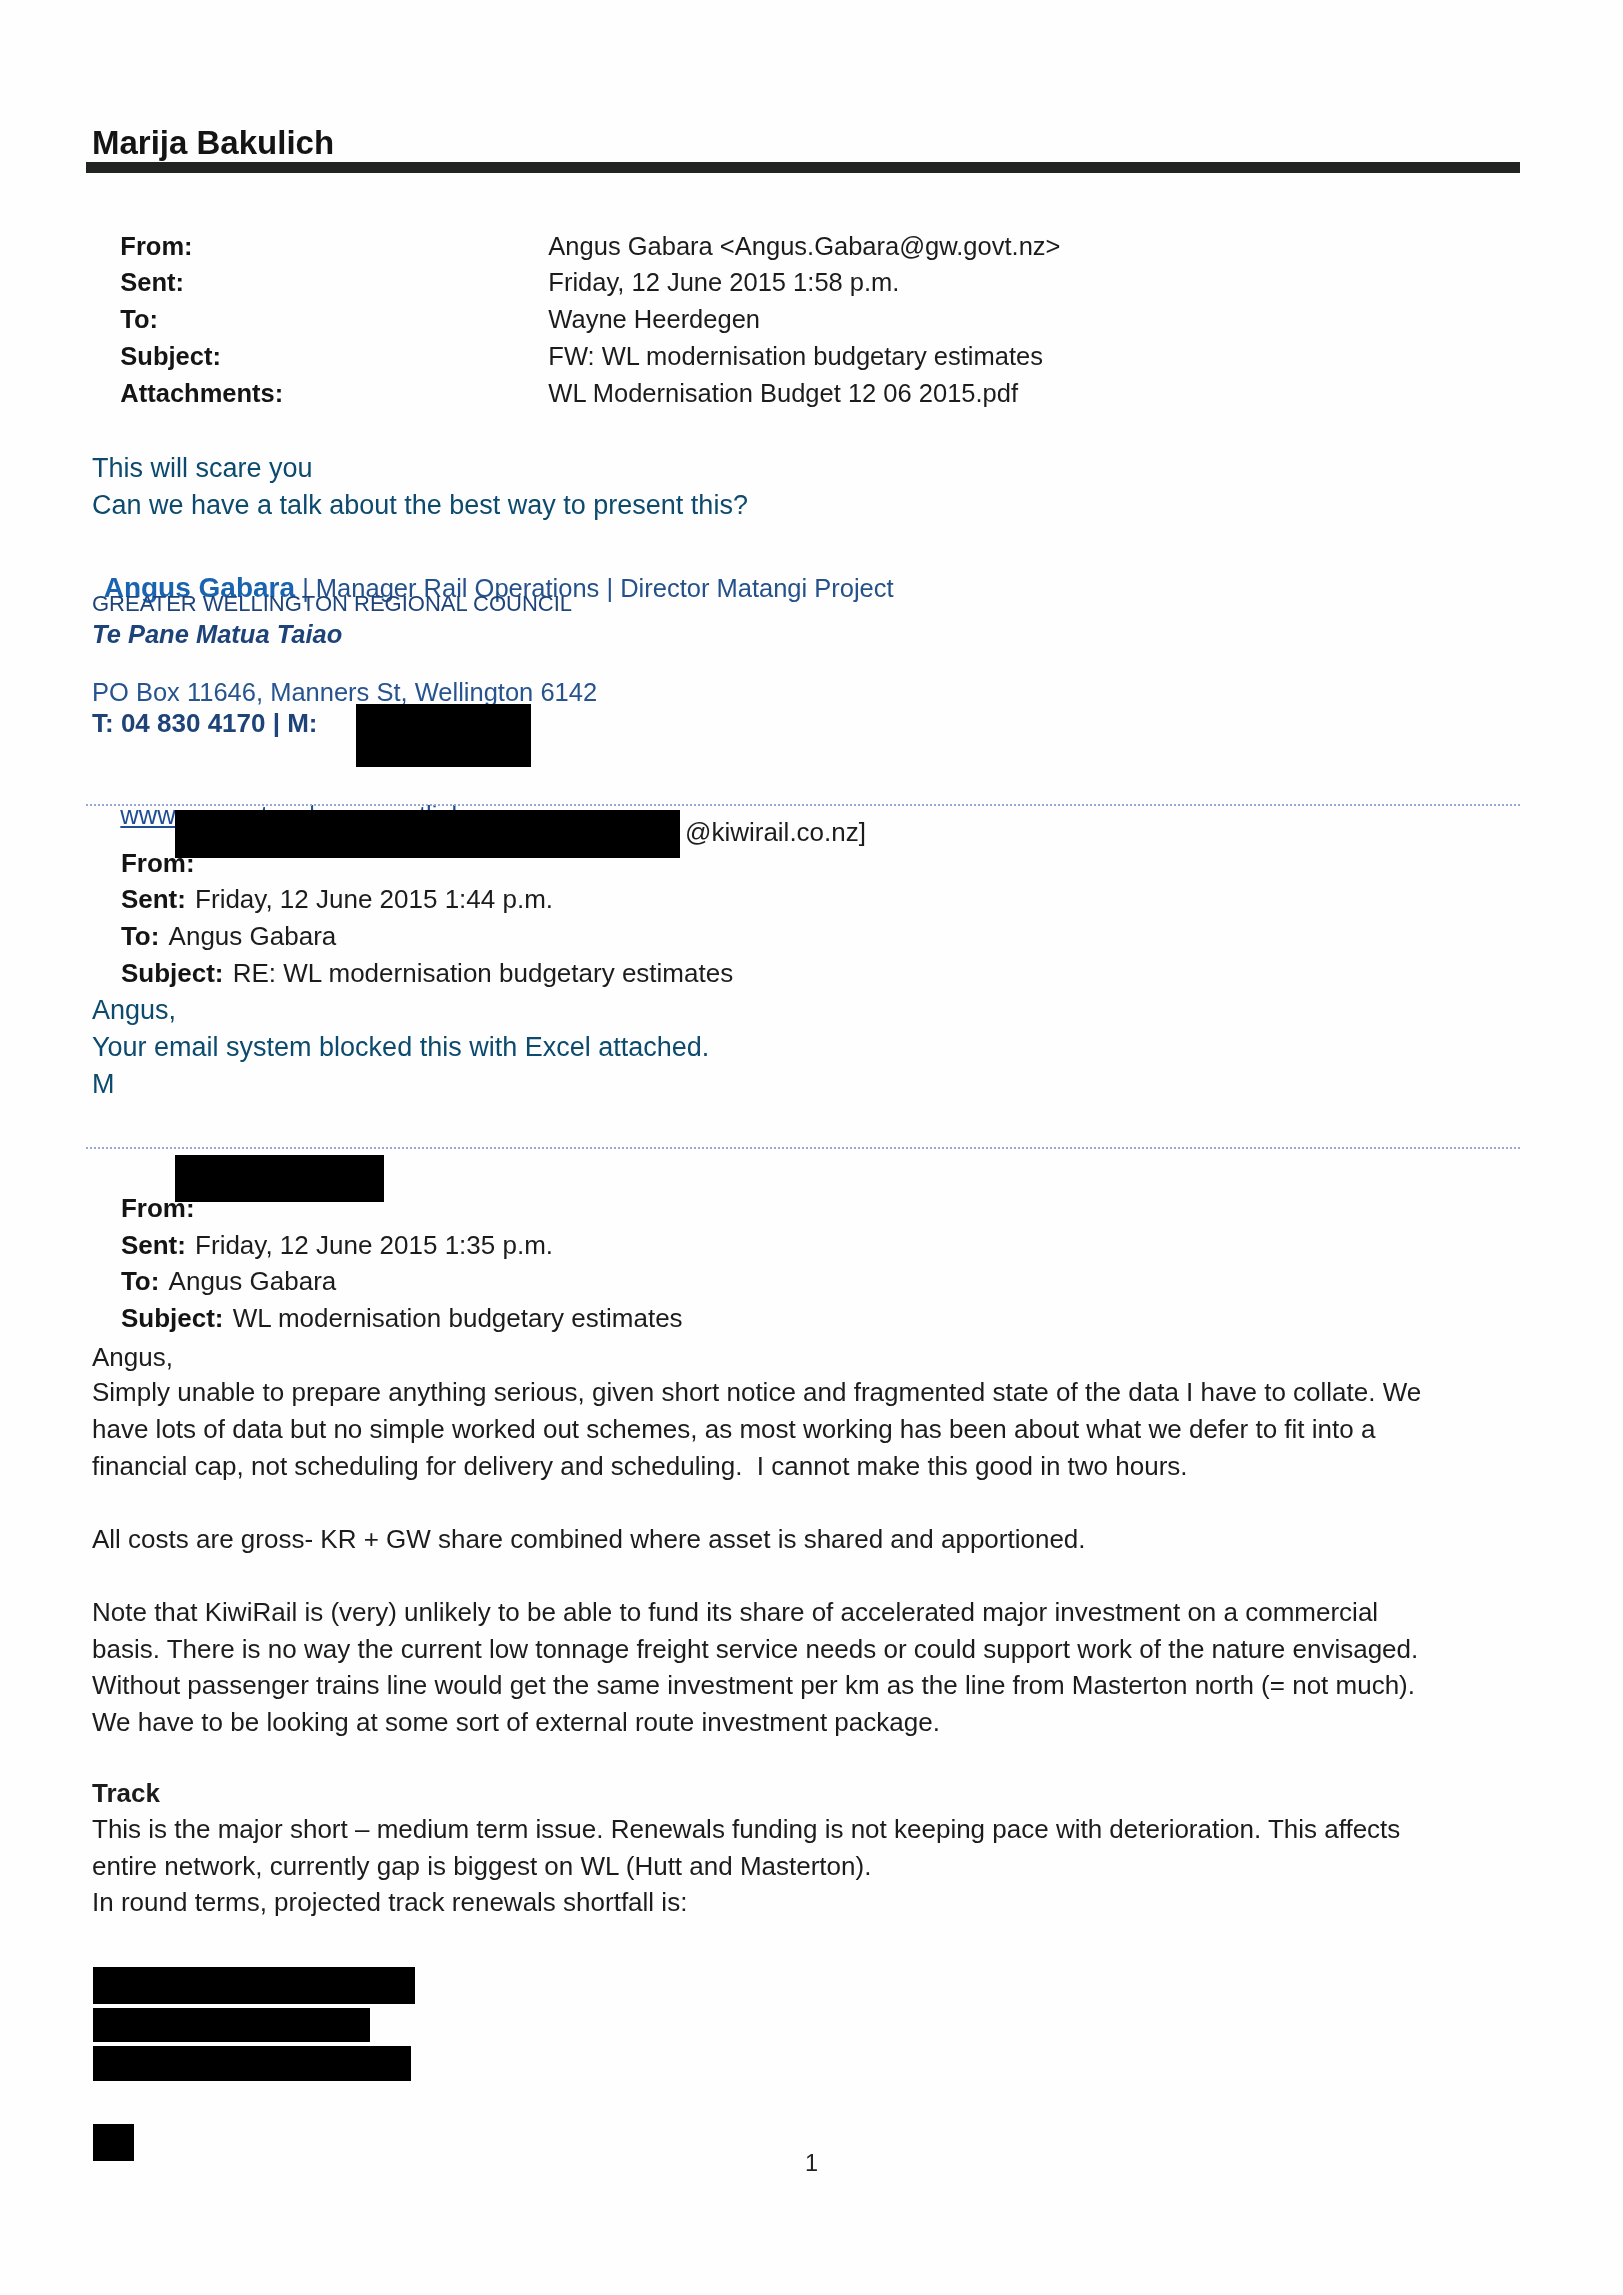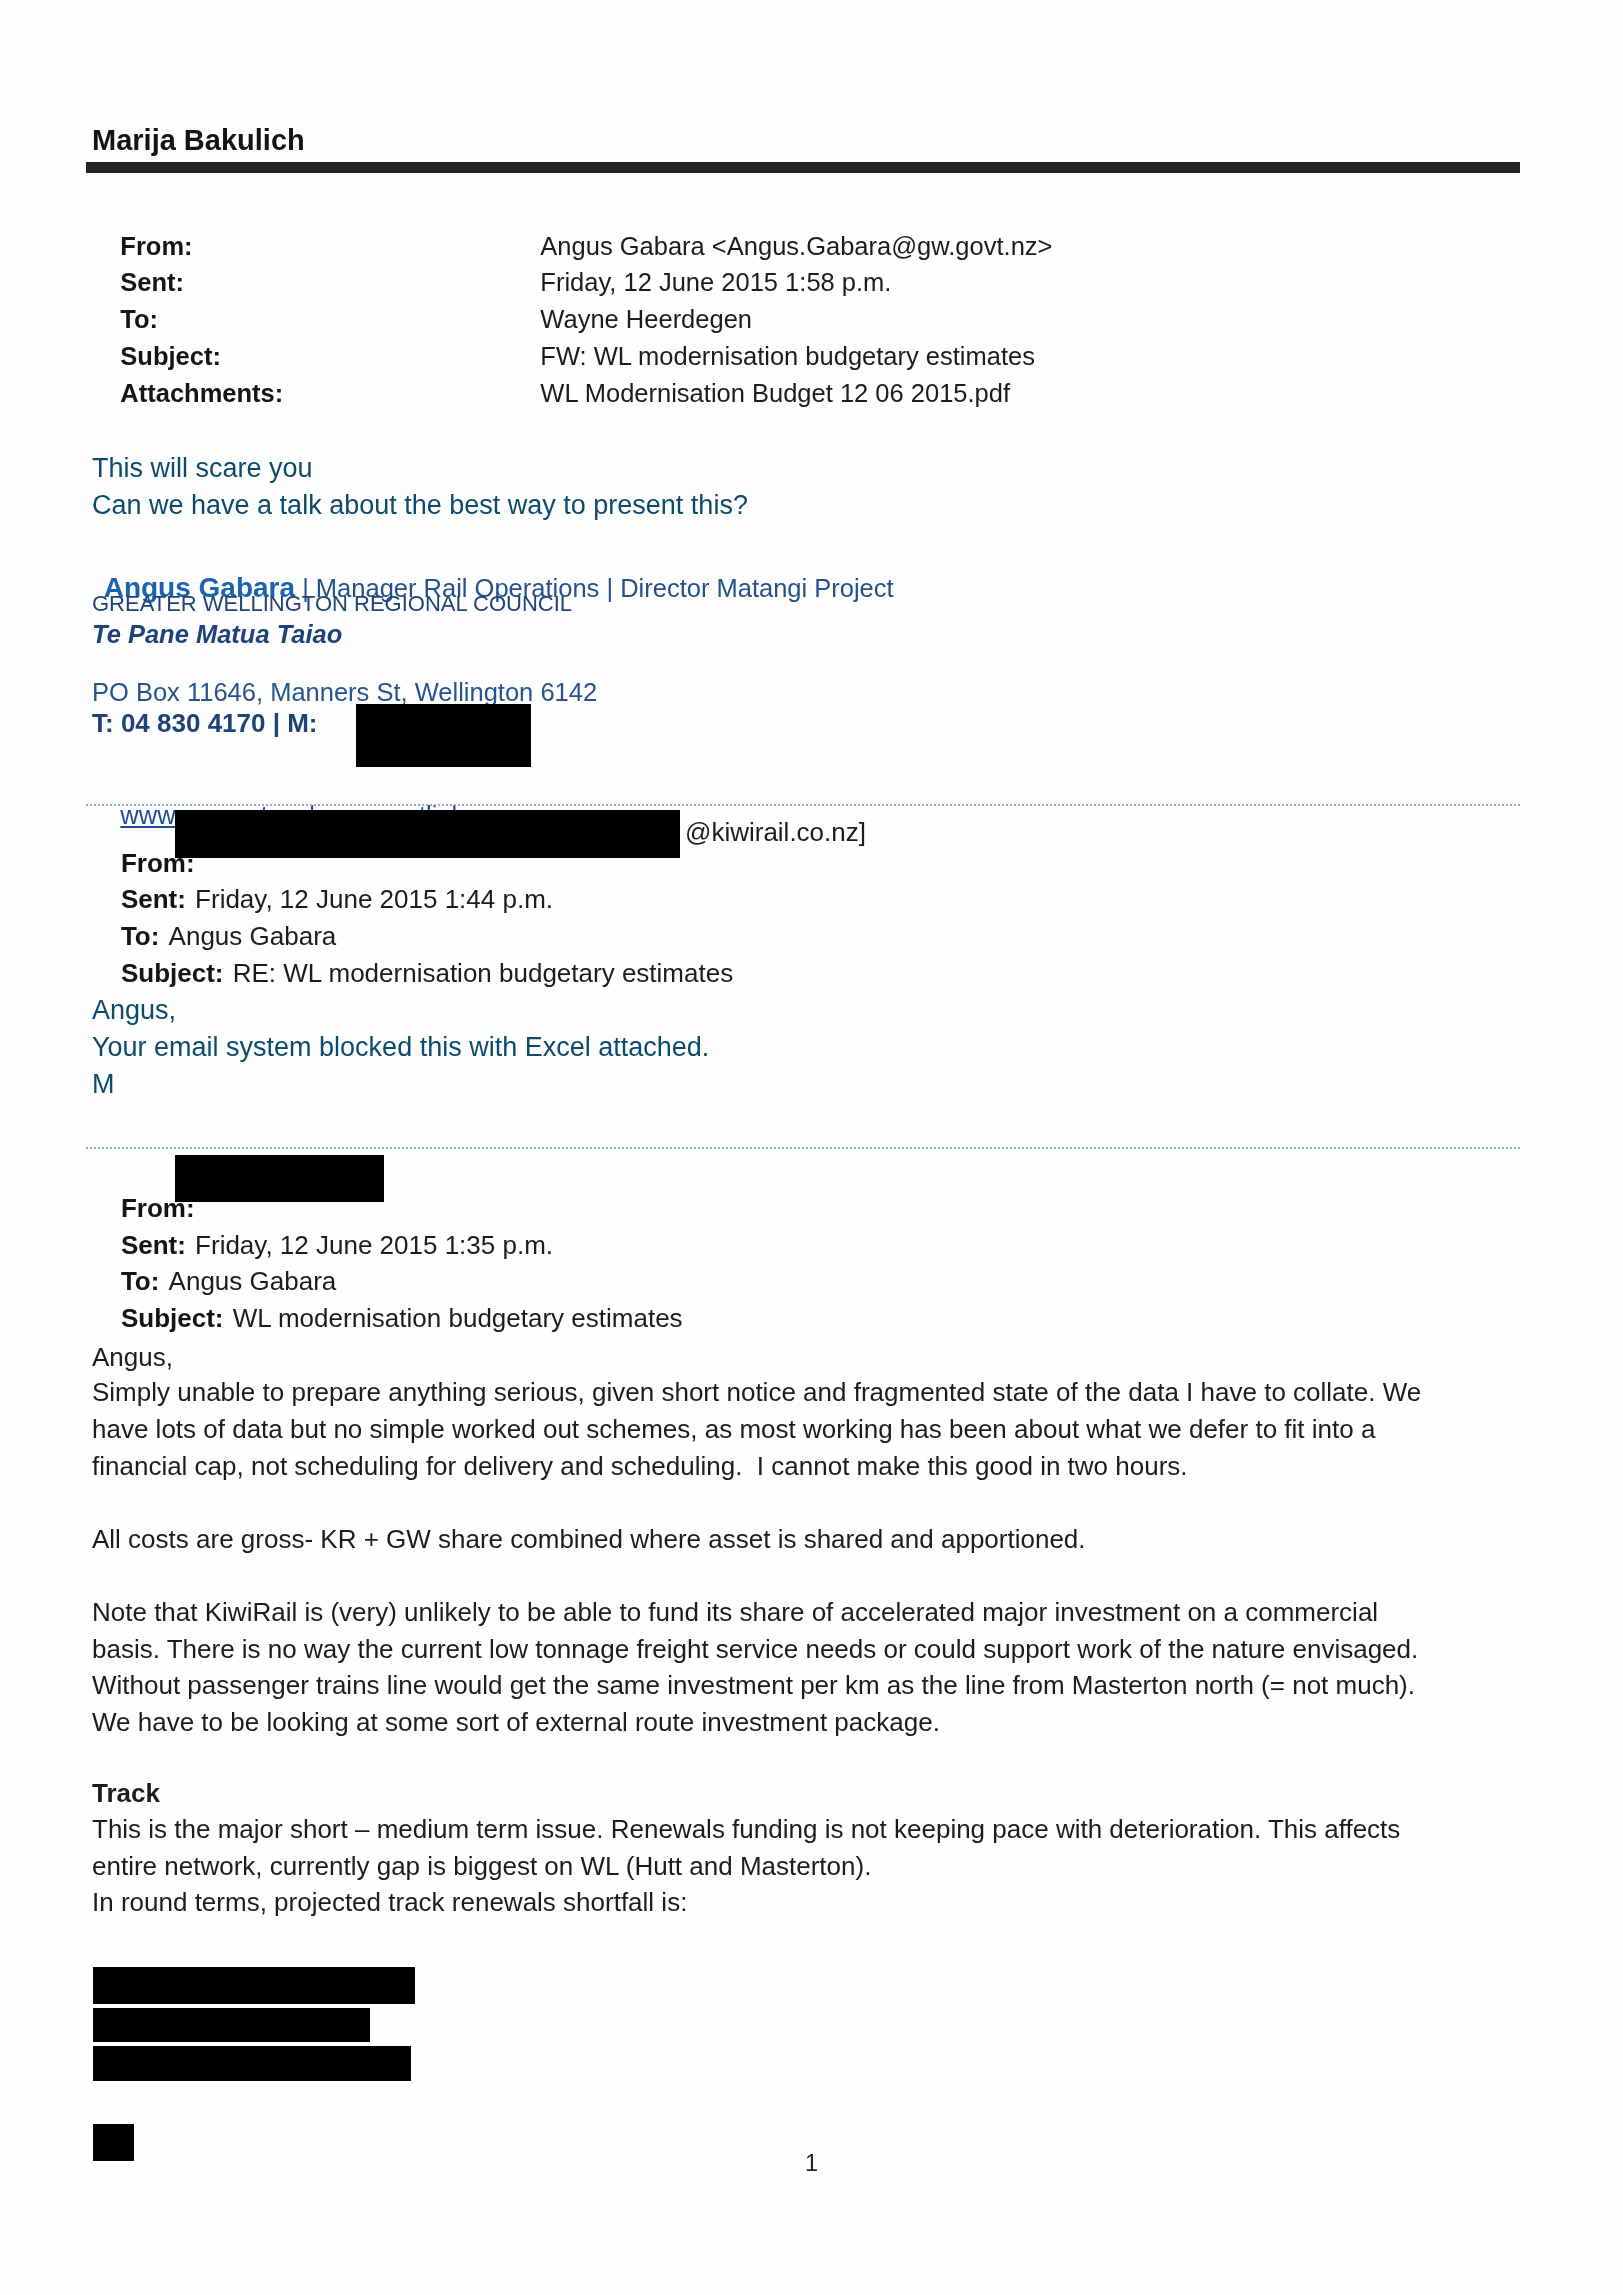--- a/index.html
+++ b/index.html
@@ -2,27 +2,27 @@
 <html style="font-size:10.5px"><head>
 <meta charset="utf-8">
 <style>
   html,body{margin:0;padding:0;background:#ffffff;}
   body{width:1623px;height:2295px;position:relative;font-family:"Liberation Sans",sans-serif;}
   .page{position:absolute;left:0;top:0;width:1623px;height:2295px;background:#fefefe;overflow:hidden;}
 
   .abs{position:absolute;}
 
   
-  .doc-title{left:92px;top:124px;font-size:29px;font-weight:bold;color:#141414;letter-spacing:0px;}
+  .doc-title{left:92px;top:124px;font-size:33px;font-weight:bold;color:#141414;letter-spacing:0px;}
   .title-rule{left:86px;top:162px;width:1434px;height:10.5px;background:#212421;}
 
   
   .h1row{left:92px;width:1452px;font-size:25.5px;color:#1c1c1c;white-space:pre;}
   .h1row .lbl{display:inline-block;width:420px;font-weight:bold;color:#151515;}
-  .h1row .val{color:#1c1c1c;}
+  .h1row .val{color:#1c1c1c;margin-left:8px;}
 
   
   .bluemsg{left:92px;font-size:27px;color:#0c4a6e;white-space:pre;}
 
   
   .sig{left:92px;white-space:pre;}
   .sig-name{font-size:28px;font-weight:bold;color:#1a63ae;}
   .sig-titles{font-size:25.5px;color:#24518a;margin-top:32px;}
   .sig-org{font-size:22px;font-weight:normal;color:#1e4379;}
   .sig-maori{font-size:25.5px;font-weight:bold;font-style:italic;color:#1e4379;}

